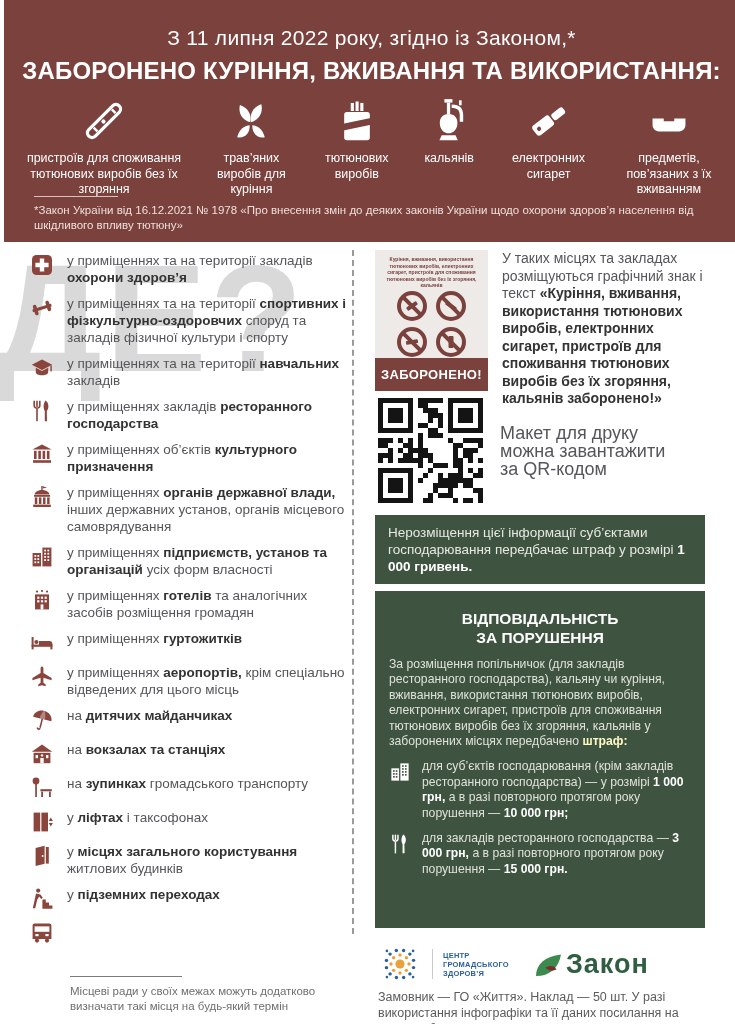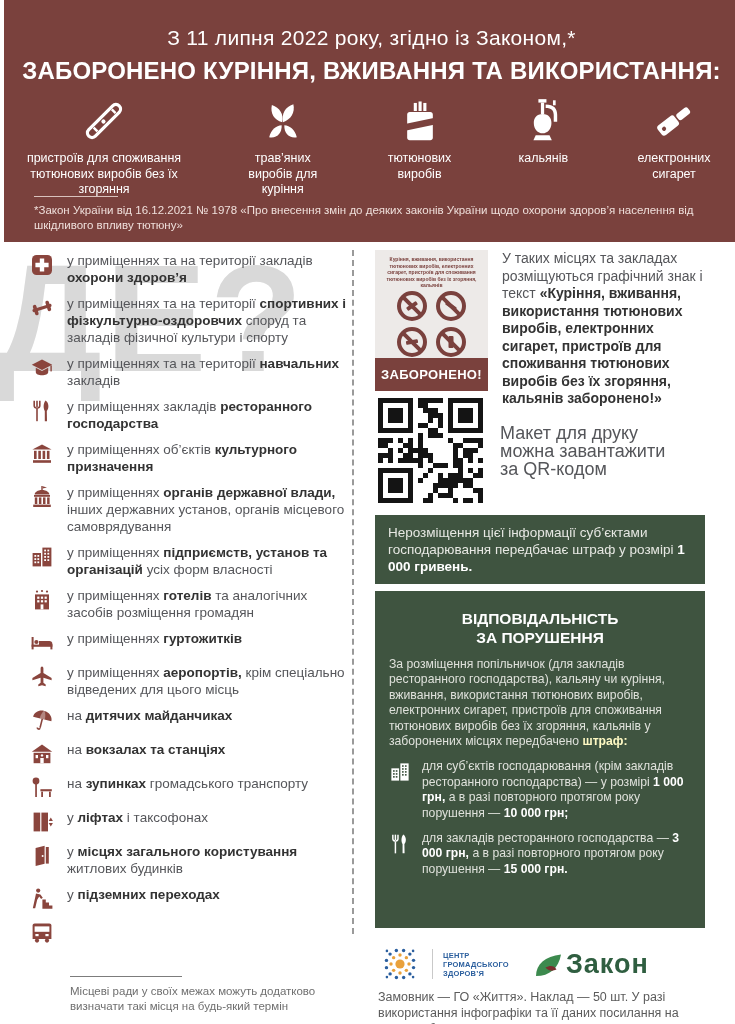--- a/index.html
+++ b/index.html
@@ -306,20 +306,28 @@
         </span>
       <div class="ban-label">кальянів</div>
     </div>
     <div class="ban-item">
       <span class="ic">
           <svg class="icon" width="46" height="46">
             <use href="#h-ecig"></use>
           </svg>
         </span>
       <div class="ban-label">електронних сигарет</div>
+    </div>
+    <div class="ban-item">
+      <span class="ic">
+          <svg class="icon" width="42" height="42">
+            <use href="#h-ashtray"></use>
+          </svg>
+        </span>
+      <div class="ban-label">предметів, пов’язаних з їх вживанням</div>
     </div>
   </div>
 
   <div class="hdr-foot">*Закон України від 16.12.2021 № 1978 «Про внесення змін до деяких законів України щодо охорони здоров’я населення від шкідливого впливу тютюну»</div>
 </div>
 
 <div class="main">
 
   <div class="watermark">ДЕ?</div>
   <div class="divider"></div>

